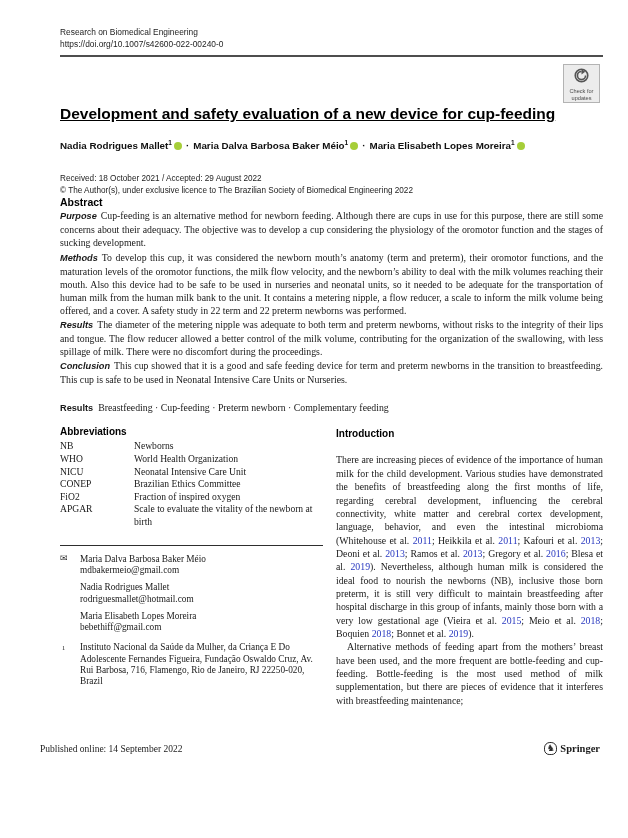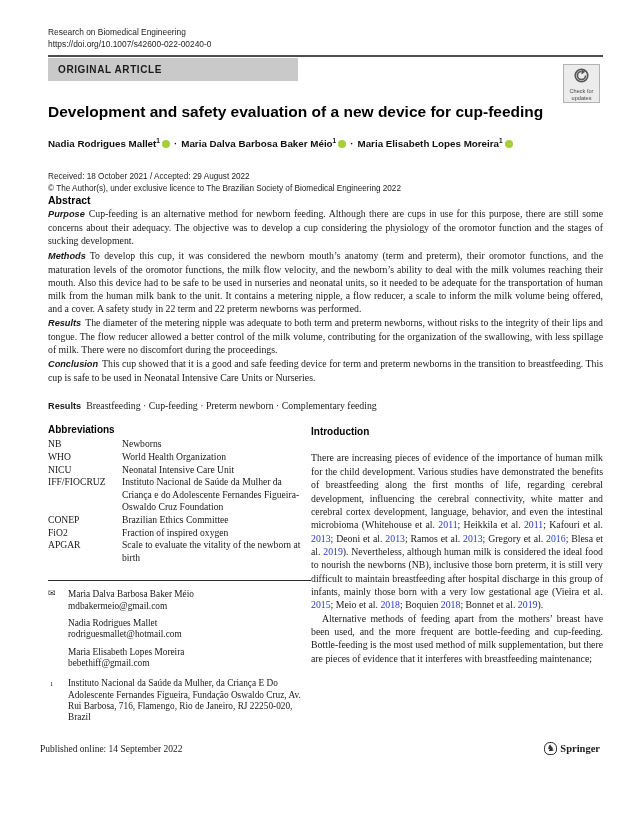--- a/index.html
+++ b/index.html
@@ -1,57 +1,57 @@
 <!DOCTYPE html>
 <html><head>
 <meta charset="utf-8">
 <style>
   * { margin:0; padding:0; box-sizing:border-box; }
   html,body { background:#ffffff; }
   .page {
     position:relative; width:628px; height:838px; margin:0 auto;
     background:#fff; overflow:hidden;
     font-family:"Liberation Serif", serif; color:#181818;
-    padding:26px 25px 0 48px;
+    padding:26px 25px 0 60px;
   }
 
   
   .journal-line { font-family:"Liberation Sans", sans-serif; font-size:8.4px; line-height:12px; color:#1d1d1d; }
   .doi-line { font-family:"Liberation Sans", sans-serif; font-size:8.4px; line-height:12px; color:#1d1d1d; }
   .topline { border-top:2px solid #4d4d4d; margin-top:5px; }
   .banner { margin-top:1px; width:250px; height:23px; background:#c9c9c9;
     font-family:"Liberation Sans", sans-serif; font-weight:bold; font-size:10px;
     letter-spacing:.6px; color:#1b1b1b; line-height:23px; padding-left:10px; }
 
   .check-badge { position:absolute; top:64px; right:28px; width:37px; height:39px;
     background:#ececec; border:1px solid #b3b3b3; text-align:center; padding-top:3px; cursor:pointer; }
   .check-badge .txt { font-family:"Liberation Sans", sans-serif; font-size:5.6px; line-height:6.4px; color:#4a4a4a; margin-top:1px; }
 
   
   .title { font-family:"Liberation Sans", sans-serif; font-weight:bold; font-size:15.5px;
-    line-height:21px; color:#000; margin-top:20px; }
+    line-height:21px; color:#000; margin-top:46px;text-decoration:underline; }
   .authors { margin-top:15px; font-family:"Liberation Sans", sans-serif; font-weight:bold;
     font-size:9.8px; color:#111; }
   .authors sup { font-size:6.5px; vertical-align:super; }
   .orcid { display:inline-block; width:8px; height:8px; border-radius:50%; background:#a6ce39;
     margin-left:2px; vertical-align:-1px; }
   .authors .sep { font-weight:bold; margin:0 4px; }
 
   .dates { margin-top:22px; font-family:Liberation Sans, sans-serif; font-size:8.2px; line-height:11.5px; color:#1c1c1c; }
   .copyright { font-family:"Liberation Sans", sans-serif; font-size:8.2px; line-height:11.5px; color:#1c1c1c; }
 
   
   .abs-heading { font-family:"Liberation Sans", sans-serif; font-weight:bold; font-size:10.5px; color:#000; }
   .abs-p { font-size:9.8px; line-height:13.1px; text-align:justify; margin-top:1px; }
   .abs-p b { font-family:"Liberation Sans", sans-serif; font-size:9.2px; margin-right:4px;font-style:italic; }
   .keywords { margin-top:16px; font-size:9.8px; }
   .keywords b { font-family:"Liberation Sans", sans-serif; font-size:9.2px; margin-right:5px; }
 
   
-  .cols { display:flex; gap:0; margin-top:13px; }
+  .cols { display:flex; gap:13px; margin-top:13px; }
   .col-left { width:263px; }
   .col-right { flex:1; }
 
   .abbr-heading { font-family:"Liberation Sans", sans-serif; font-weight:bold; font-size:10px; color:#000; margin-bottom:3px; }
   .abbr-row { display:flex; font-size:9.6px; line-height:12.6px; }
   .abbr-term { width:74px; flex:none; }
   .abbr-def { flex:1; }
 
   .footnote { margin-top:16px; border-top:1.5px solid #2e2e2e; padding-top:8px; }
   .corr-entry { position:relative; padding-left:20px; margin-bottom:6px; font-size:9.3px; line-height:11.3px; }
@@ -75,21 +75,20 @@
   .sp-word { font-family:"Liberation Serif", serif; font-weight:600; font-size:10.5px; color:#1c1c1c; }
 </style>
 </head>
 <body>
 
 <div class="page">
 
   <div class="journal-line">Research on Biomedical Engineering</div>
   <div class="doi-line">https://doi.org/10.1007/s42600-022-00240-0</div>
   <div class="topline"></div>
-  <div class="banner">ORIGINAL ARTICLE</div>
 
   <div class="check-badge">
     <span>
       <svg width="15" height="15" viewBox="0 0 24 24">
         <circle cx="12" cy="12" r="10" fill="none" stroke="#555" stroke-width="2.6"></circle>
         <path d="M12 5.5 a6.5 6.5 0 1 0 6.5 6.5" fill="none" stroke="#555" stroke-width="2.6"></path>
         <polygon points="12,1.5 18,6 12,10.5" fill="#555"></polygon>
       </svg>
     </span>
     <div class="txt">Check for</div>
@@ -119,24 +118,20 @@
           <div class="abbr-term">NB</div>
           <div class="abbr-def">Newborns</div>
         </div>
       <div class="abbr-row">
           <div class="abbr-term">WHO</div>
           <div class="abbr-def">World Health Organization</div>
         </div>
       <div class="abbr-row">
           <div class="abbr-term">NICU</div>
           <div class="abbr-def">Neonatal Intensive Care Unit</div>
-        </div>
-      <div class="abbr-row">
-          <div class="abbr-term">IFF/FIOCRUZ</div>
-          <div class="abbr-def">Instituto Nacional de Saúde da Mulher da Criança e do Adolescente Fernandes Figueira-Oswaldo Cruz Foundation</div>
         </div>
       <div class="abbr-row">
           <div class="abbr-term">CONEP</div>
           <div class="abbr-def">Brazilian Ethics Committee</div>
         </div>
       <div class="abbr-row">
           <div class="abbr-term">FiO2</div>
           <div class="abbr-def">Fraction of inspired oxygen</div>
         </div>
       <div class="abbr-row">

